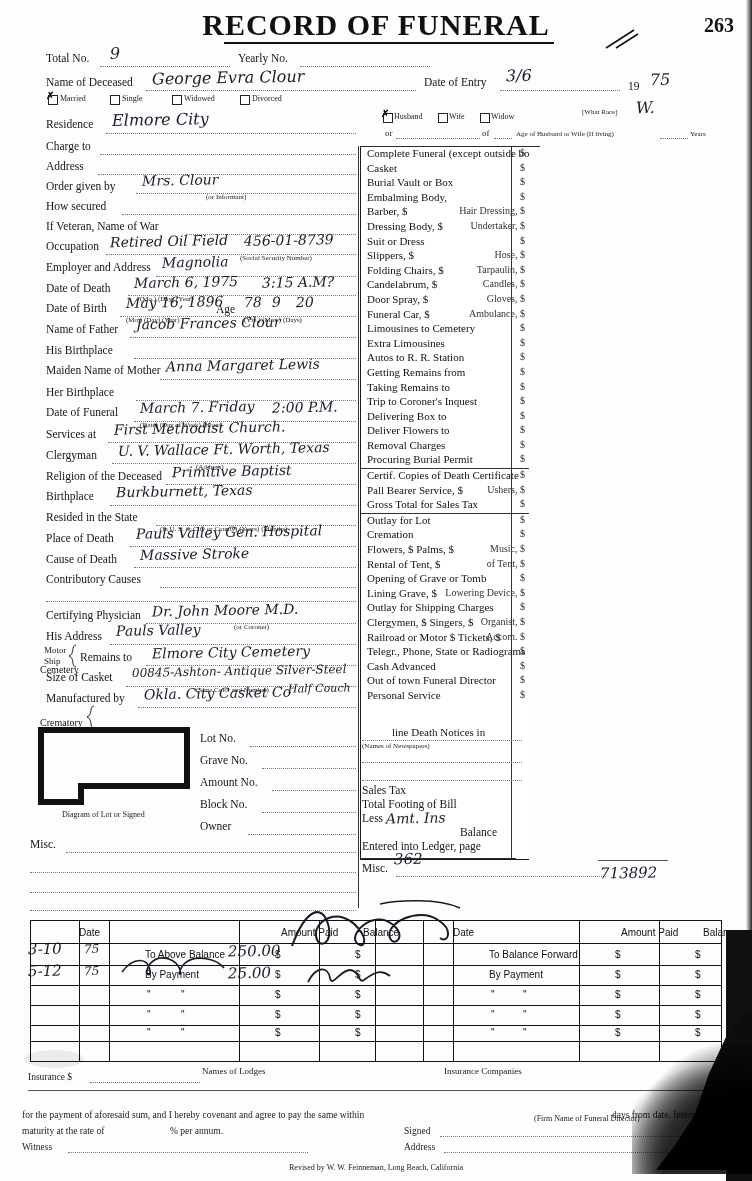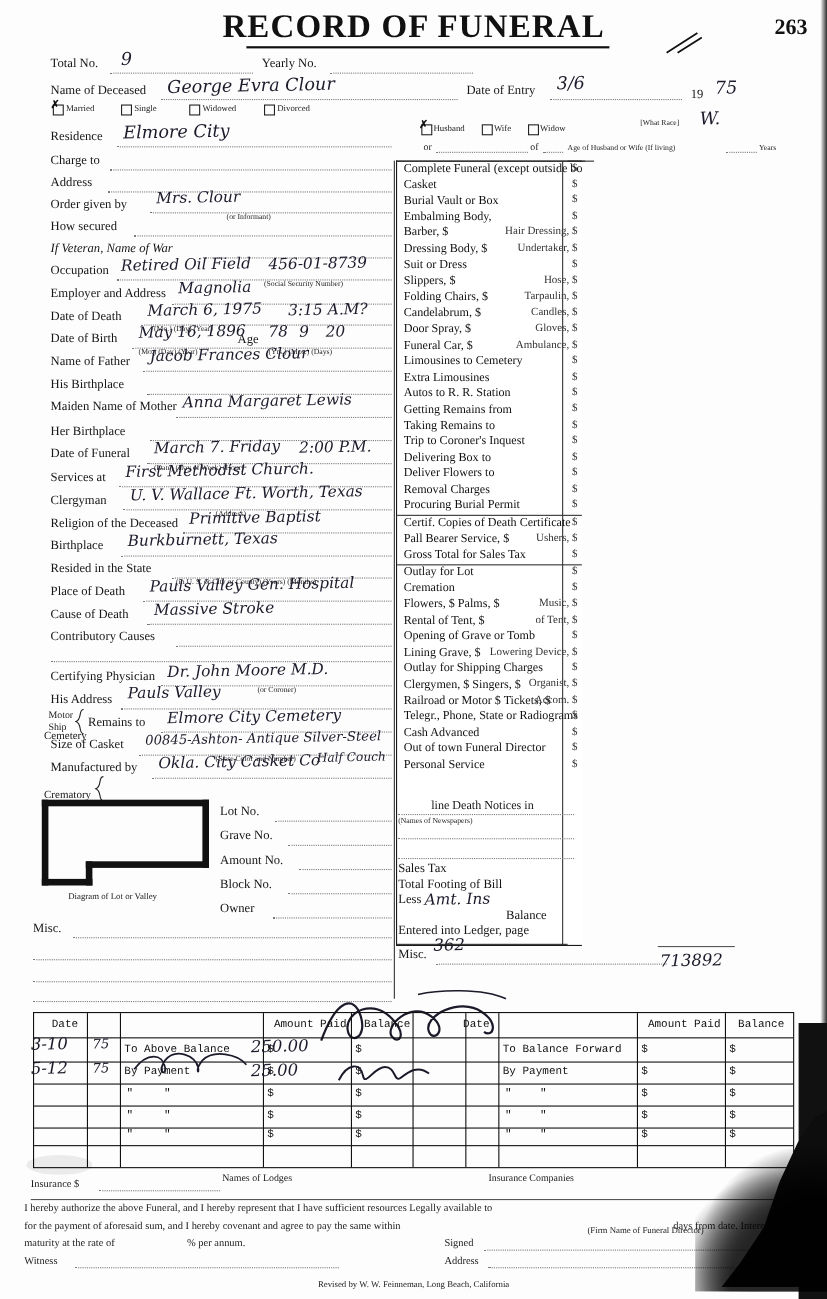--- a/index.html
+++ b/index.html
@@ -106,21 +106,21 @@
   .lotbox .seg{position:absolute;background:#111;}
 
   
   .ledger{
     position:absolute;left:30px;top:920px;width:690px;height:140px;
     border:1px solid #111;
   }
   .lv{position:absolute;top:0;bottom:0;width:0;border-left:1px solid #111;}
   .lh{position:absolute;left:0;right:0;height:0;border-bottom:1px solid #111;}
   .lcell{
-    position:absolute;font-size:10px;font-family:Liberation Mono, monospace;white-space:nowrap;
+    position:absolute;font-size:10px;font-family:Liberation Sans, sans-serif;white-space:nowrap;margin-left:32px;
   }
 
   
   .legal{
     position:absolute;font-size:9.5px;color:#1b1b1b;white-space:nowrap;
     font-family:"Liberation Serif", serif;
   }
   .revised{
     position:absolute;left:0;width:752px;top:1163px;text-align:center;font-size:8px;color:#222;
   }
@@ -195,21 +195,21 @@
   <div class="leader" style="left:98px;top:174px;width:258px;"></div>
 
   <div class="lbl" style="left:46px;top:180px;">Order given by</div>
   <div class="hw" style="left:142px;top:172px;">Mrs. Clour</div>
   <div class="leader" style="left:136px;top:193px;width:220px;"></div>
   <div class="sub" style="left:206px;top:193px;">(or Informant)</div>
 
   <div class="lbl" style="left:46px;top:200px;">How secured</div>
   <div class="leader" style="left:122px;top:214px;width:234px;"></div>
 
-  <div class="lbl" style="left:46px;top:220px;font-style:italic;">If Veteran, Name of War</div>
+  <div class="lbl" style="left:46px;top:220px;">If Veteran, Name of War</div>
   <div class="leader" style="left:186px;top:234px;width:170px;"></div>
 
   <div class="lbl" style="left:46px;top:240px;">Occupation</div>
   <div class="hw" style="left:110px;top:233px;">Retired Oil Field</div>
   <div class="hw" style="left:244px;top:232px;">456-01-8739</div>
   <div class="leader" style="left:106px;top:254px;width:250px;"></div>
   <div class="sub" style="left:240px;top:254px;">(Social Security Number)</div>
 
   <div class="lbl" style="left:46px;top:261px;">Employer and Address</div>
   <div class="hw" style="left:162px;top:254px;">Magnolia</div>
@@ -319,21 +319,21 @@
     </svg>
 
   <div class="lotbox">
     <div class="seg" style="left:0;top:0;width:152px;height:6px;"></div>
     <div class="seg" style="left:0;top:0;width:6px;height:78px;"></div>
     <div class="seg" style="left:146px;top:0;width:6px;height:62px;"></div>
     <div class="seg" style="left:0;top:72px;width:46px;height:6px;"></div>
     <div class="seg" style="left:40px;top:56px;width:6px;height:22px;"></div>
     <div class="seg" style="left:40px;top:56px;width:112px;height:6px;"></div>
   </div>
-  <div class="sub" style="left:62px;top:810px;font-size:8px;">Diagram of Lot or Valley</div>
+  <div class="sub" style="left:62px;top:810px;font-size:8px;">Diagram of Lot or Signed</div>
 
   <div class="lbl" style="left:200px;top:732px;">Lot No.</div>
   <div class="leader" style="left:250px;top:746px;width:106px;"></div>
   <div class="lbl" style="left:200px;top:754px;">Grave No.</div>
   <div class="leader" style="left:262px;top:768px;width:94px;"></div>
   <div class="lbl" style="left:200px;top:776px;">Amount No.</div>
   <div class="leader" style="left:272px;top:790px;width:84px;"></div>
   <div class="lbl" style="left:200px;top:798px;">Block No.</div>
   <div class="leader" style="left:262px;top:812px;width:94px;"></div>
   <div class="lbl" style="left:200px;top:820px;">Owner</div>
@@ -499,21 +499,20 @@
   <svg class="scribble" style="left:306px;top:962px;width:86px;height:26px;" viewBox="0 0 86 26">
     <path d="M2 20 C10 4, 22 4, 24 16 C26 26, 34 8, 44 8 C54 8, 52 22, 58 18 C66 12, 74 6, 84 14" stroke="#1a1a2a" stroke-width="1.8" fill="none"></path>
   </svg>
 
   <div class="legal" style="left:28px;top:1072px;">Insurance $</div>
   <div class="leader" style="left:90px;top:1082px;width:110px;"></div>
   <div class="legal" style="left:202px;top:1066px;font-size:9px;">Names of Lodges</div>
   <div class="legal" style="left:444px;top:1066px;font-size:9px;">Insurance Companies</div>
   <div class="rule-thin" style="left:28px;top:1090px;width:690px;"></div>
 
-  <div class="legal" style="left:22px;top:1094px;">I hereby authorize the above Funeral, and I hereby represent that I have sufficient resources Legally available to</div>
   <div class="legal" style="left:22px;top:1110px;">for the payment of aforesaid sum, and I hereby covenant and agree to pay the same within</div>
   <div class="legal" style="left:612px;top:1110px;">days from date. Interest to add after</div>
   <div class="legal" style="left:22px;top:1126px;">maturity at the rate of</div>
   <div class="legal" style="left:170px;top:1126px;">% per annum.</div>
   <div class="sub" style="left:534px;top:1114px;font-size:8px;">(Firm Name of Funeral Director)</div>
   <div class="legal" style="left:404px;top:1126px;">Signed</div>
   <div class="leader" style="left:440px;top:1136px;width:240px;"></div>
   <div class="legal" style="left:404px;top:1142px;">Address</div>
   <div class="leader" style="left:444px;top:1152px;width:236px;"></div>
   <div class="legal" style="left:22px;top:1142px;">Witness</div>

